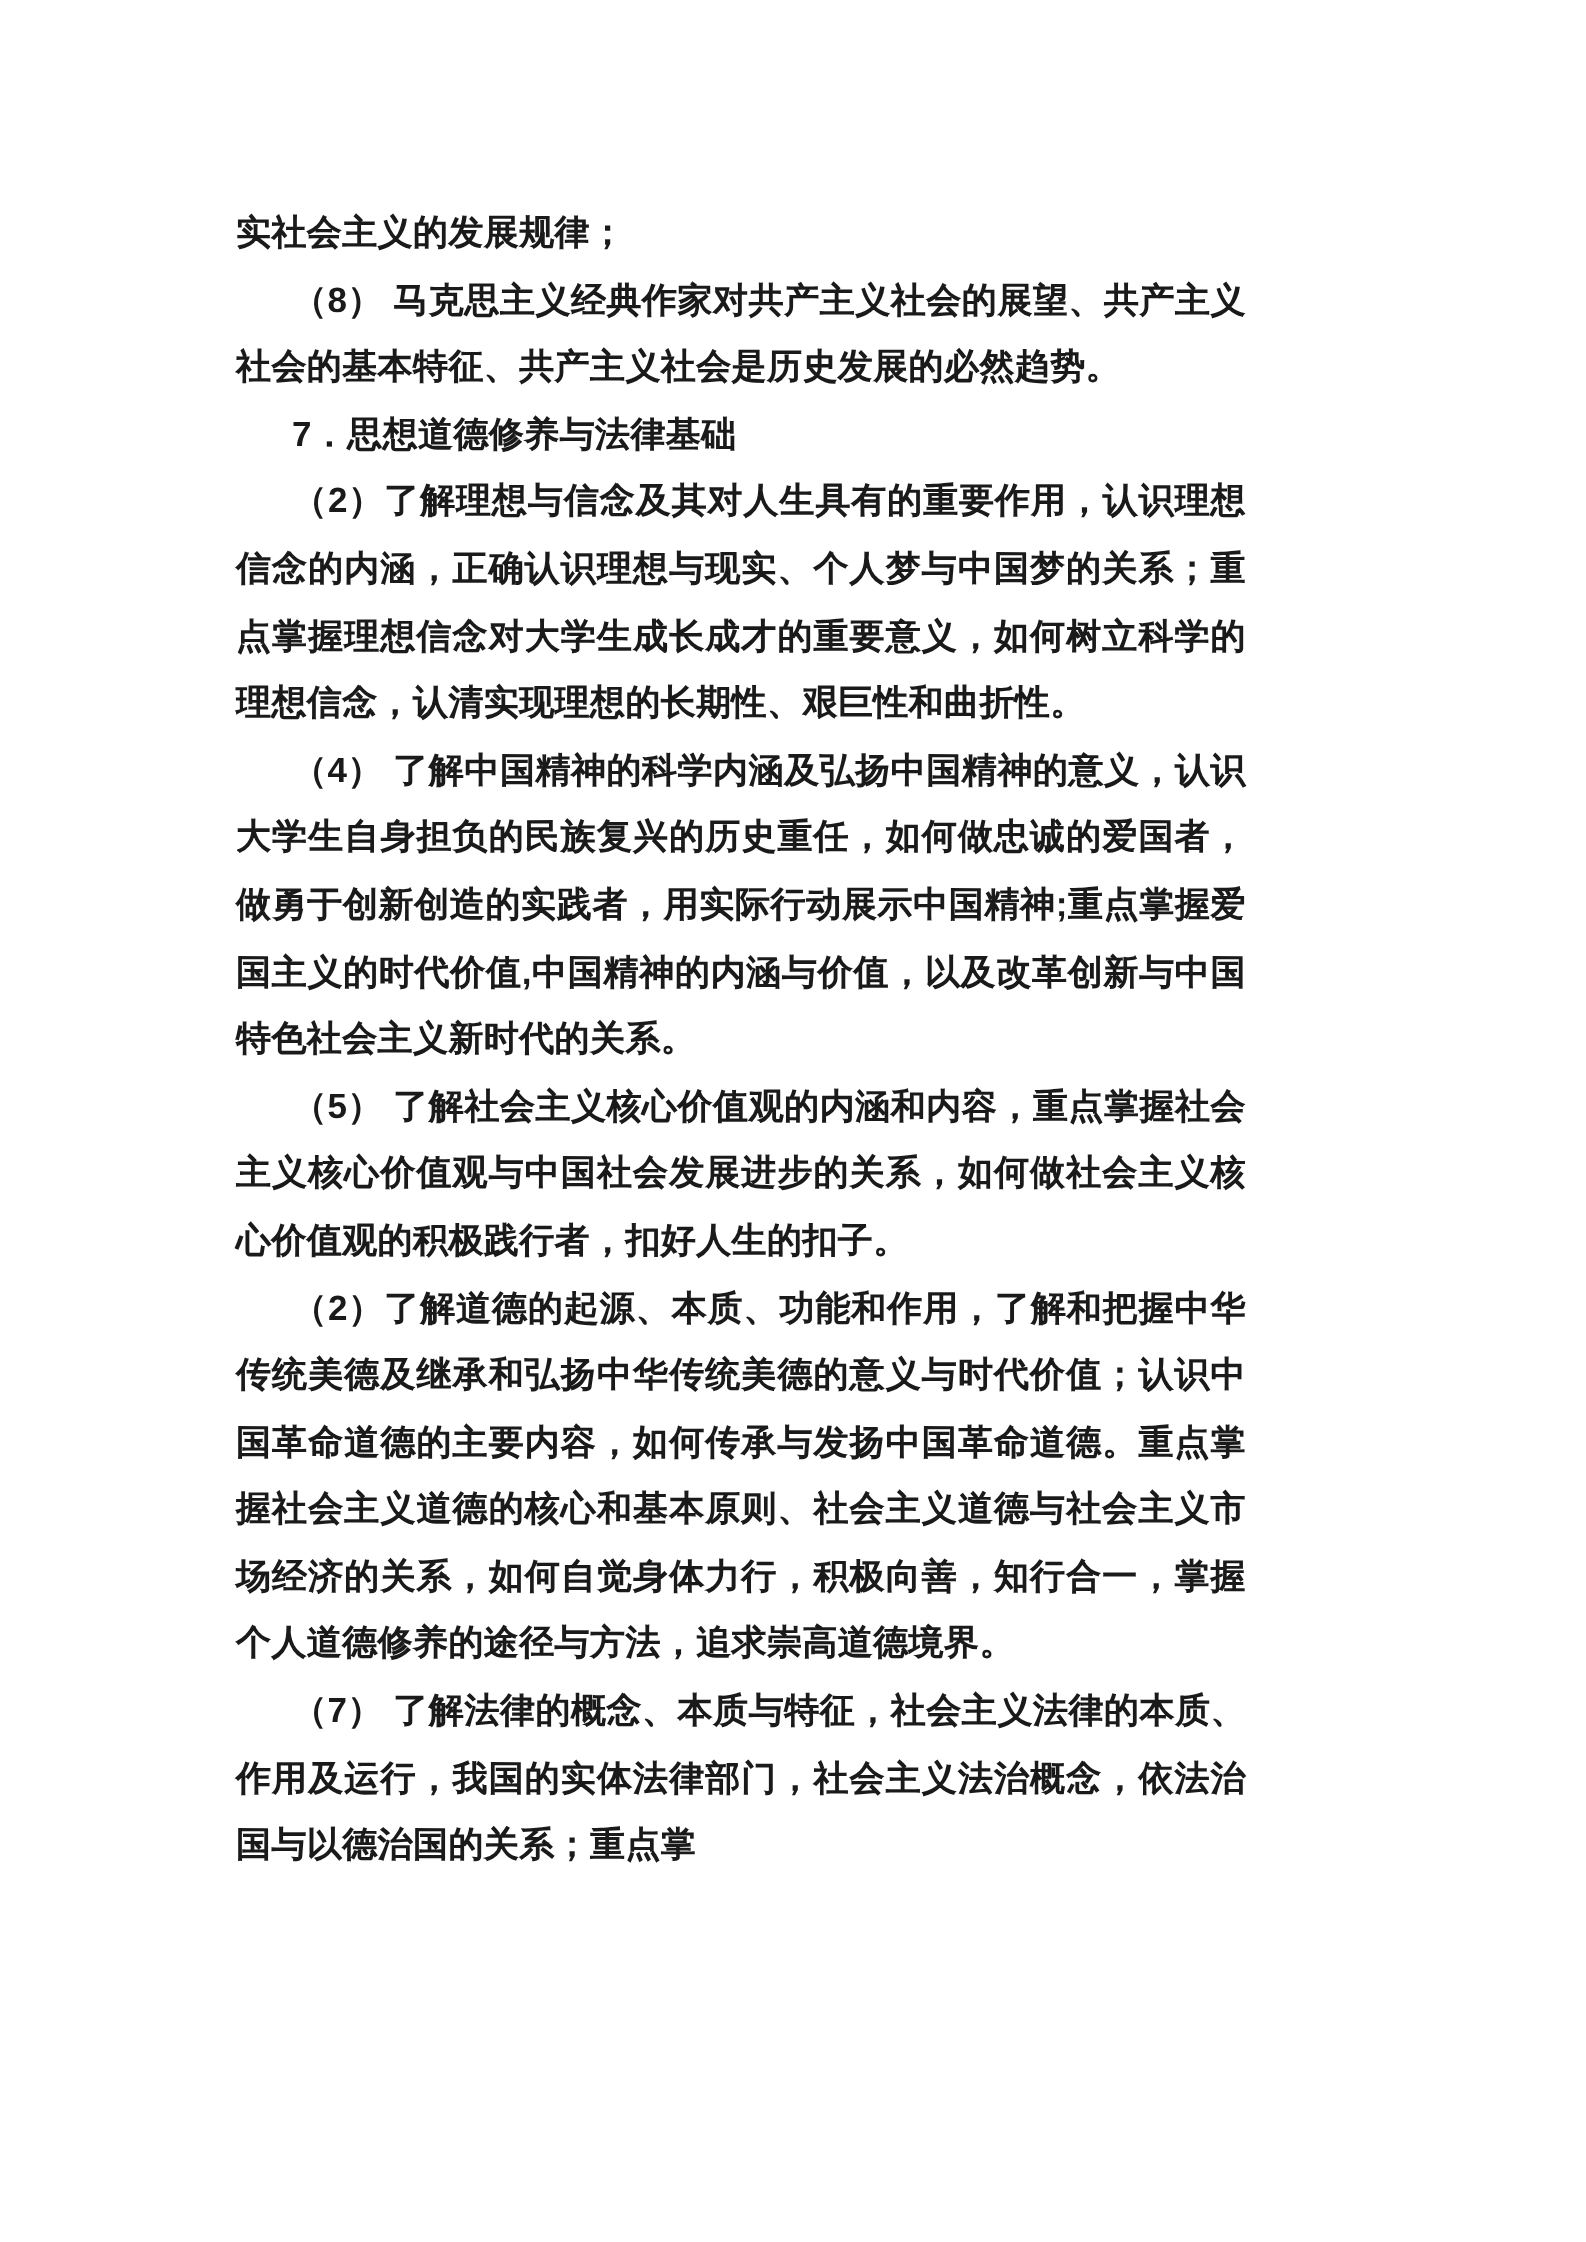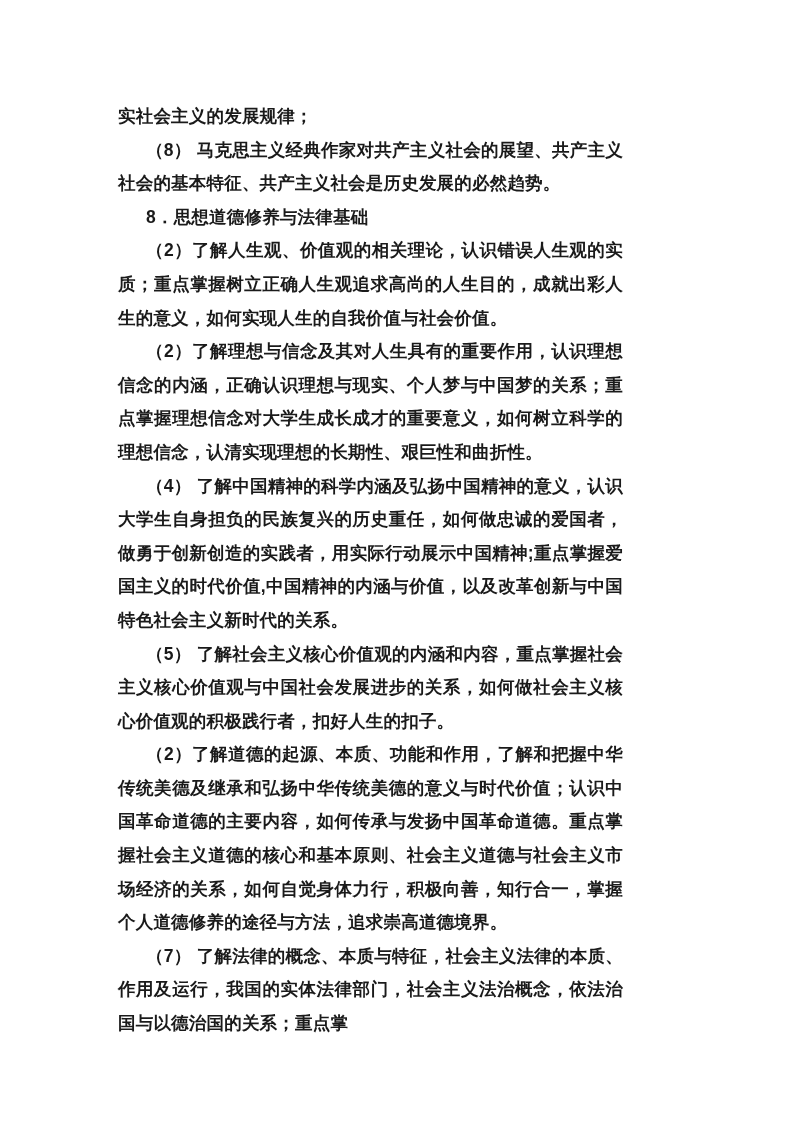--- a/index.html
+++ b/index.html
@@ -34,20 +34,19 @@
   .page p.indent {
     text-indent: 1.6em;
   }
 </style>
 </head>
 <body>
 
 <div class="page">
   <p>实社会主义的发展规律；</p>
   <p class="indent">（8） 马克思主义经典作家对共产主义社会的展望、共产主义社会的基本特征、共产主义社会是历史发展的必然趋势。</p>
-  <p class="indent">8．思想道德修养与法律基础</p>
-  <p class="indent">（2）了解人生观、价值观的相关理论，认识错误人生观的实质；重点掌握树立正确人生观追求高尚的人生目的，成就出彩人生的意义，如何实现人生的自我价值与社会价值。</p>
+  <p class="indent">7．思想道德修养与法律基础</p>
   <p class="indent">（2）了解理想与信念及其对人生具有的重要作用，认识理想信念的内涵，正确认识理想与现实、个人梦与中国梦的关系；重点掌握理想信念对大学生成长成才的重要意义，如何树立科学的理想信念，认清实现理想的长期性、艰巨性和曲折性。</p>
   <p class="indent">（4） 了解中国精神的科学内涵及弘扬中国精神的意义，认识大学生自身担负的民族复兴的历史重任，如何做忠诚的爱国者，做勇于创新创造的实践者，用实际行动展示中国精神;重点掌握爱国主义的时代价值,中国精神的内涵与价值，以及改革创新与中国特色社会主义新时代的关系。</p>
   <p class="indent">（5） 了解社会主义核心价值观的内涵和内容，重点掌握社会主义核心价值观与中国社会发展进步的关系，如何做社会主义核心价值观的积极践行者，扣好人生的扣子。</p>
   <p class="indent">（2）了解道德的起源、本质、功能和作用，了解和把握中华传统美德及继承和弘扬中华传统美德的意义与时代价值；认识中国革命道德的主要内容，如何传承与发扬中国革命道德。重点掌握社会主义道德的核心和基本原则、社会主义道德与社会主义市场经济的关系，如何自觉身体力行，积极向善，知行合一，掌握个人道德修养的途径与方法，追求崇高道德境界。</p>
   <p class="indent">（7） 了解法律的概念、本质与特征，社会主义法律的本质、作用及运行，我国的实体法律部门，社会主义法治概念，依法治国与以德治国的关系；重点掌</p>
 </div>
 
 </body></html>

